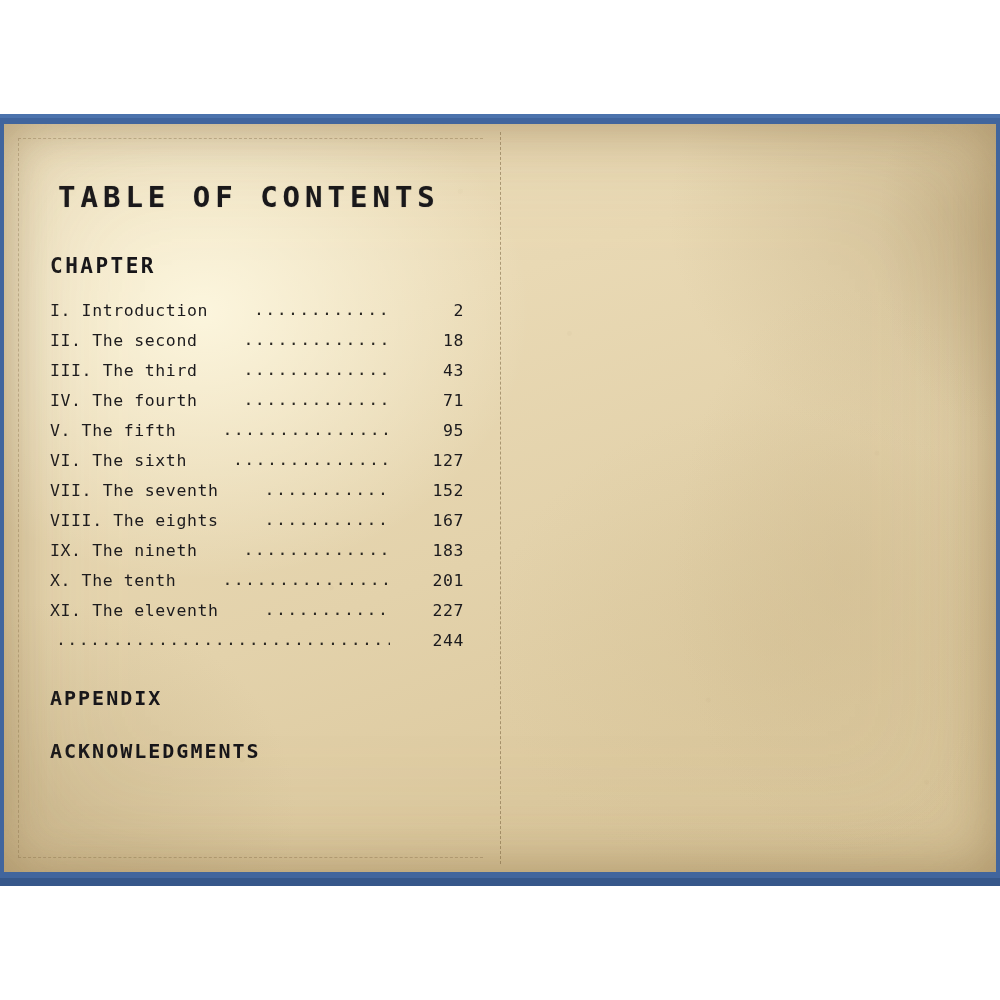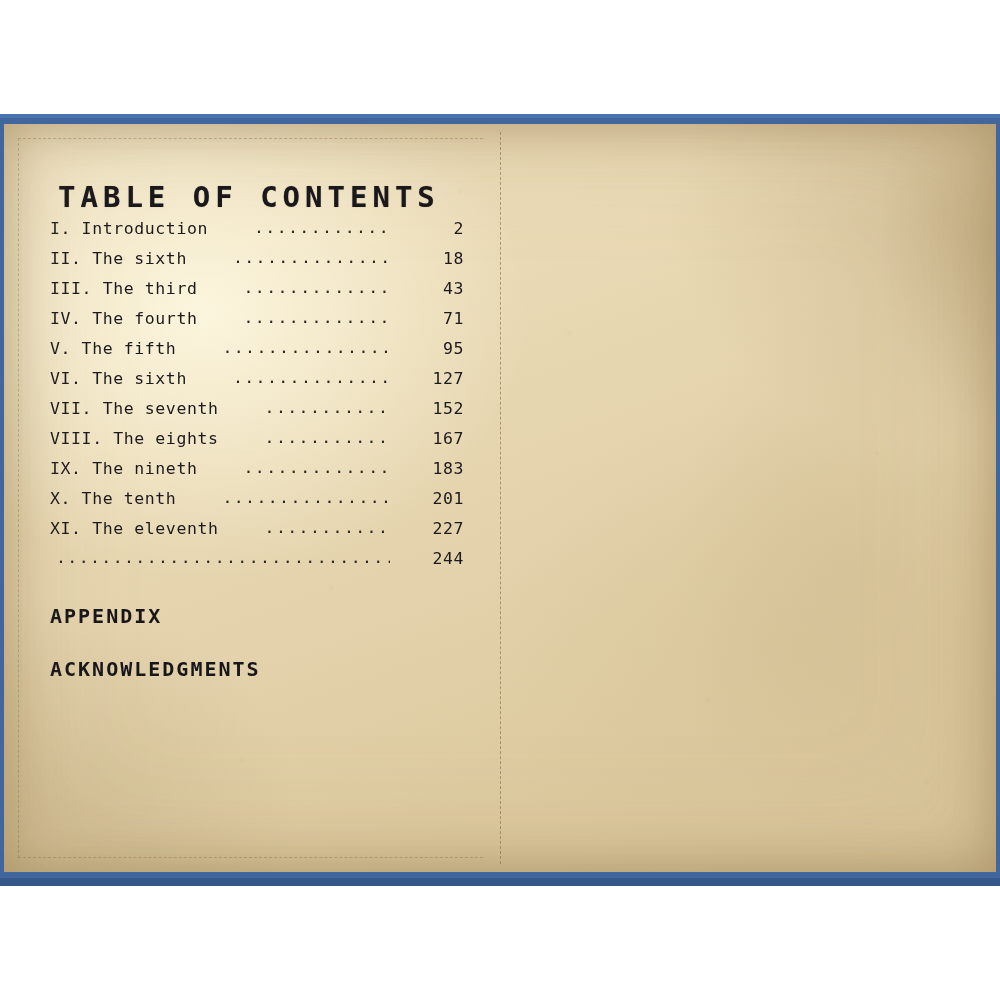--- a/index.html
+++ b/index.html
@@ -223,31 +223,32 @@
     <div class="cover-shade-bottom"></div>
   </div>
 
   <div class="paper-spread">
     <div class="paper-grain"></div>
 
     <div class="left-page">
 
       <div class="toc-title">TABLE OF CONTENTS</div>
 
+      <div class="chapter-heading">CHAPTER</div>
 
       <ul class="toc-list">
 
         <li class="toc-row">
           <span class="toc-label">I. Introduction</span>
           <span class="toc-dots">..................................................................</span>
           <span class="toc-page">2</span>
         </li>
 
         <li class="toc-row">
-          <span class="toc-label">II. The sixth</span>
+          <span class="toc-label">II. The second</span>
           <span class="toc-dots">..................................................................</span>
           <span class="toc-page">18</span>
         </li>
 
         <li class="toc-row">
           <span class="toc-label">III. The third</span>
           <span class="toc-dots">..................................................................</span>
           <span class="toc-page">43</span>
         </li>
 

